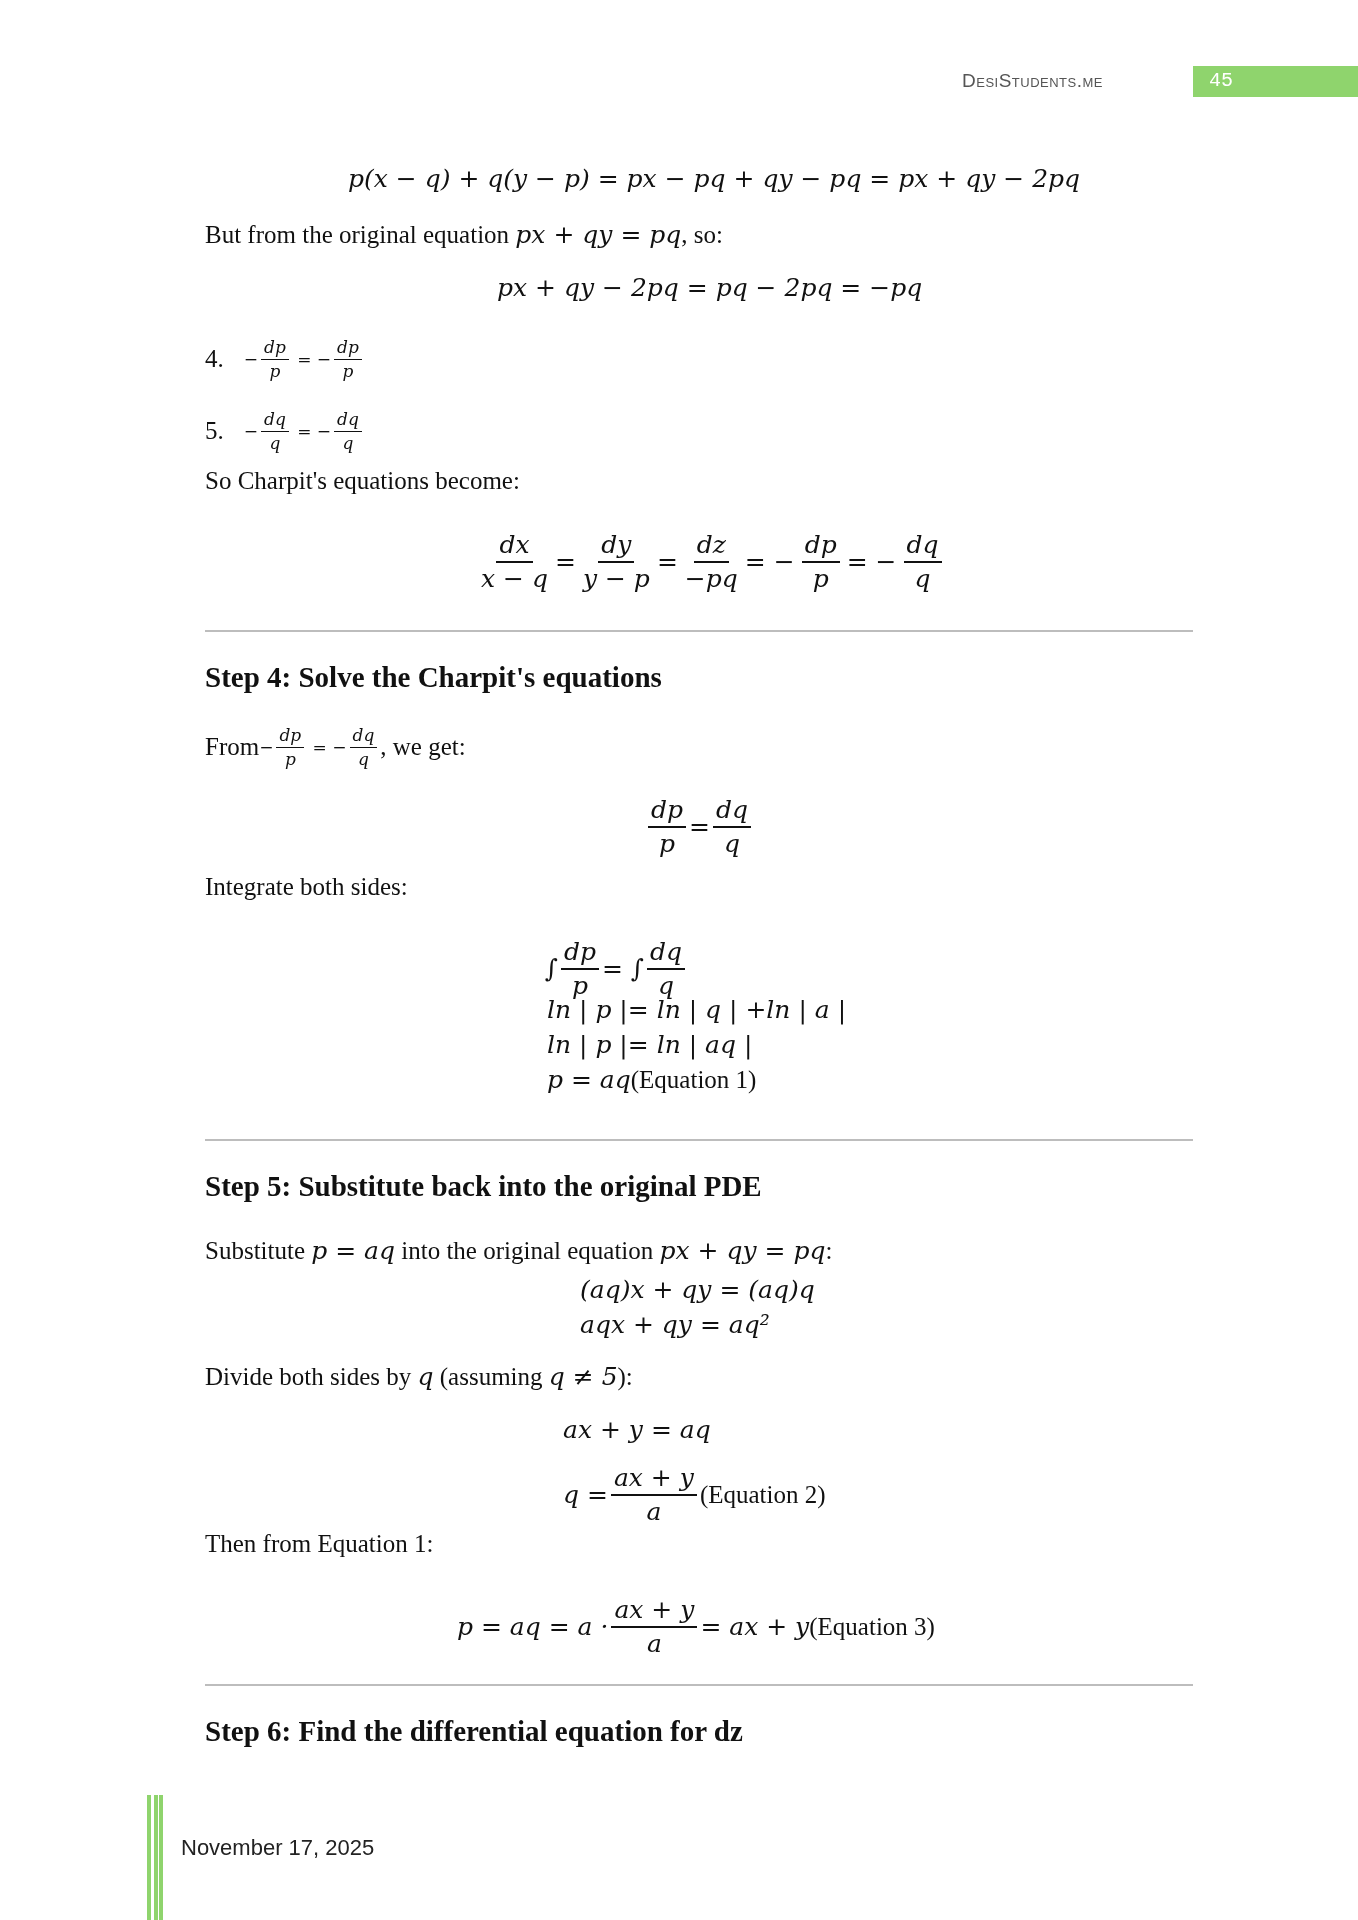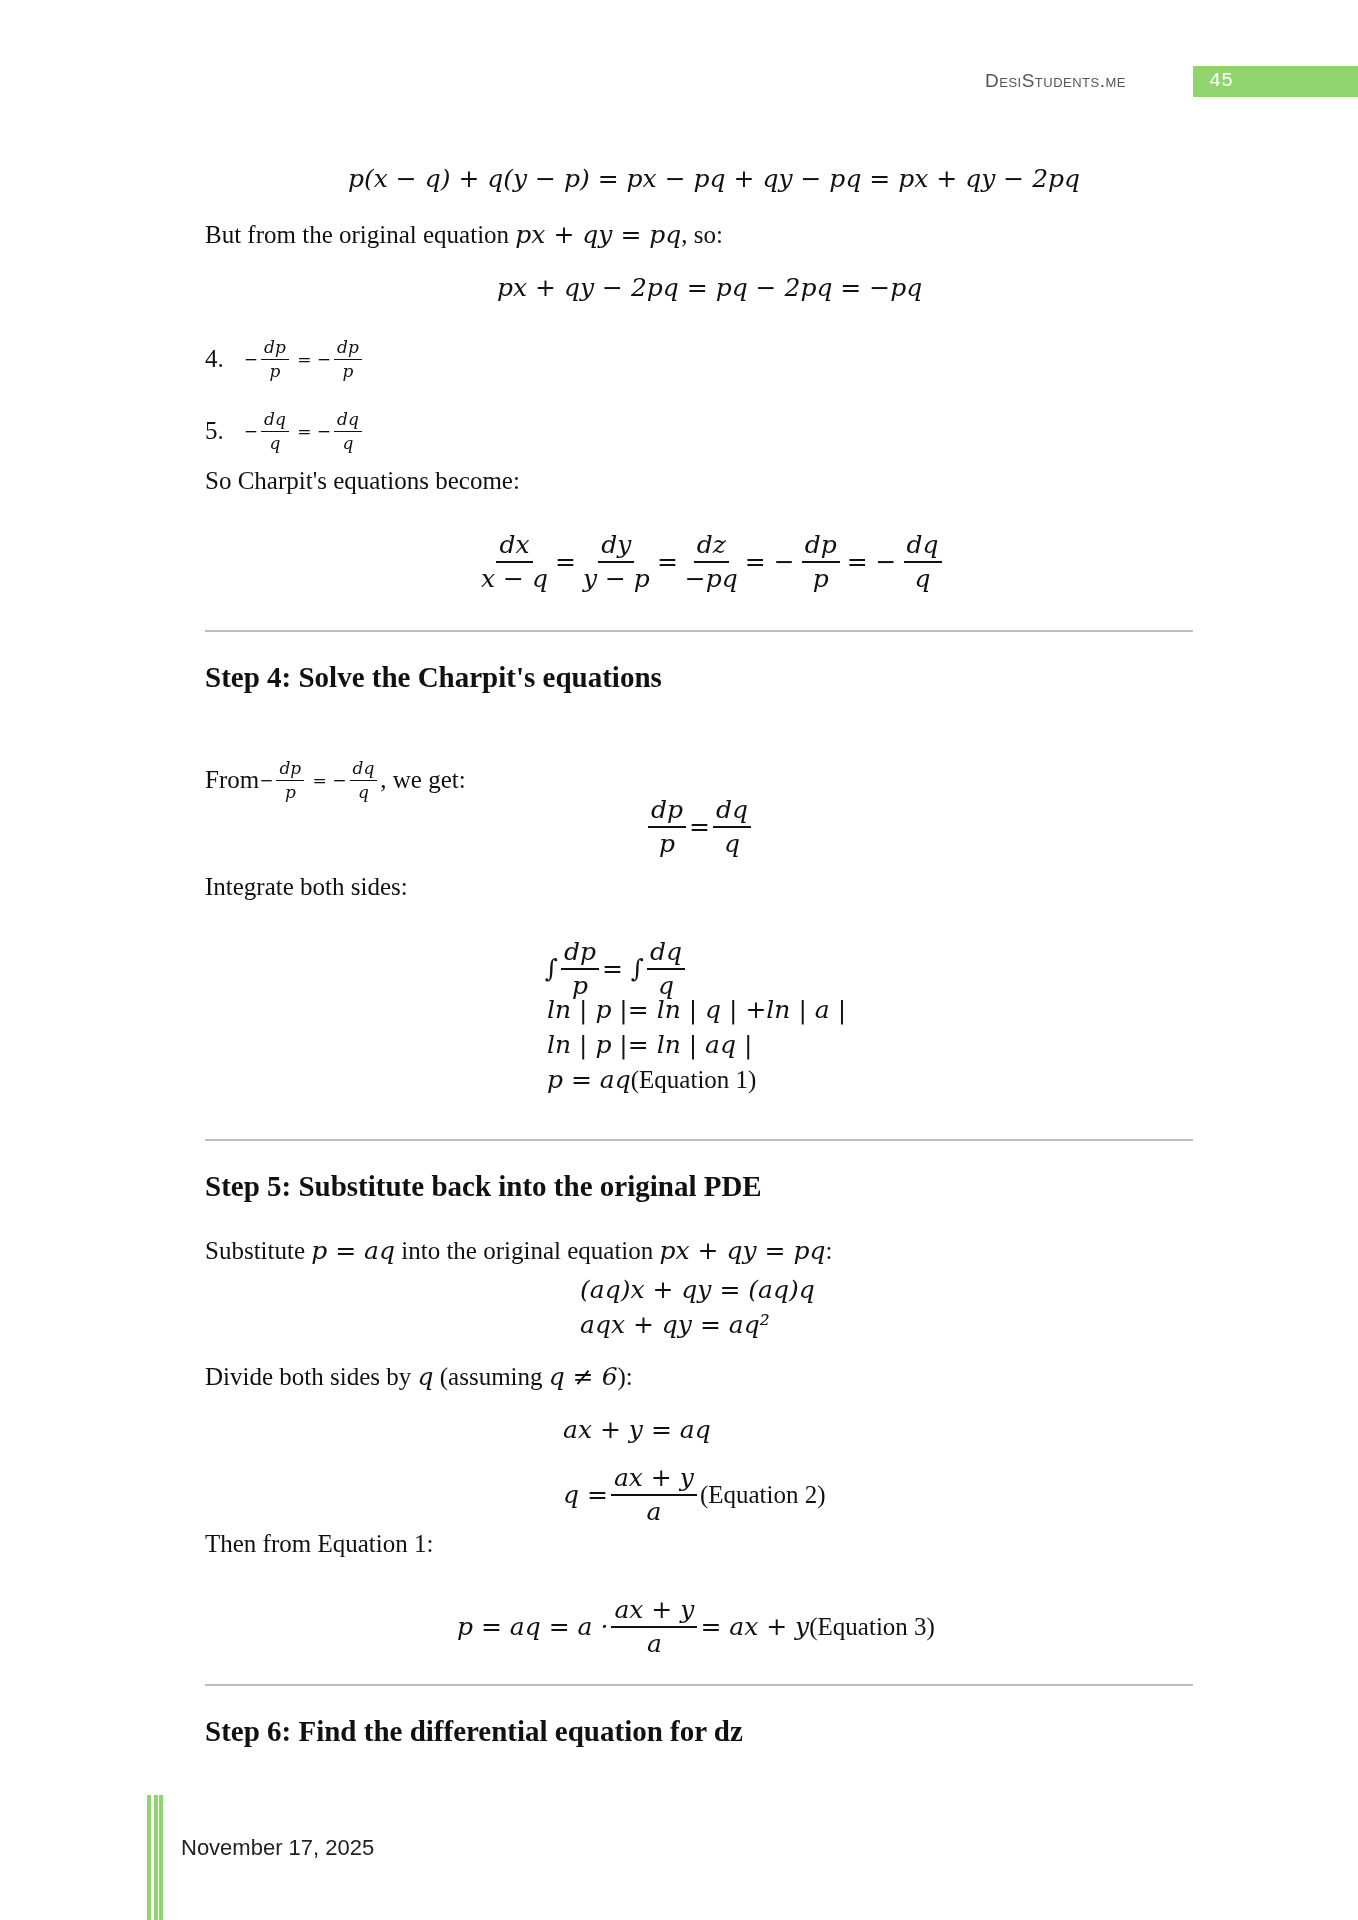--- a/index.html
+++ b/index.html
@@ -1,18 +1,18 @@
 <!DOCTYPE html>
 <html><head>
 <meta charset="utf-8">
 <style>
   html, body { margin:0; padding:0; background:#fff; }
   body { width:1358px; height:1920px; position:relative; overflow:hidden; color:#111; font-family:"Liberation Serif", serif; }
   .abs { position:absolute; }
-  .hdr-site { left:985px; top:70px; font-family:"Liberation Sans", sans-serif; font-size:19px; color:#555; letter-spacing:0.5px; font-variant:small-caps; }
+  .hdr-site { left:962px; top:70px; font-family:"Liberation Sans", sans-serif; font-size:19px; color:#555; letter-spacing:0.5px; font-variant:small-caps; }
   .hdr-box { left:1193px; top:66px; width:165px; height:31px; background:#8fd46d; }
   .hdr-num { left:1209px; top:69px; font-family:Liberation Mono, monospace; font-size:20px; color:#fff; }
   .m { font-family:"DejaVu Serif", serif; font-style:italic; }
   .txt { font-size:25px; left:205px; white-space:nowrap; }
   .eq { font-size:25px; white-space:nowrap; }
   .frac { display:inline-flex; flex-direction:column; align-items:center; vertical-align:middle; margin:16px 3px; }
   .frac .num { border-bottom:2px solid #111; padding:0 3px 2px; line-height:1.1; }
   .frac .den { padding-top:2px; line-height:1.1; }
   .small { font-size:17px; }
   .small .frac .num { border-bottom-width:1.5px; }
@@ -96,21 +96,21 @@
     <span class="frac">
       <span class="num">dq</span>
       <span class="den">q</span>
     </span>
   </div>
 
 <div class="abs rule" style="top:630px;"></div>
 
 <div class="abs h" style="top:661px;">Step 4: Solve the Charpit's equations</div>
 
-<div class="abs txt row" style="top:743px;justify-content:flex-end;">
+<div class="abs txt row" style="top:710px;justify-content:flex-end;">
   <span>From </span>
   <span class="small m row">
     <span>−</span>
     <span class="frac">
         <span class="num">dp</span>
         <span class="den">p</span>
       </span>
     <span>&nbsp;=&nbsp;−</span>
     <span class="frac">
         <span class="num">dq</span>
@@ -157,21 +157,21 @@
 <div class="abs h" style="top:1170px;">Step 5: Substitute back into the original PDE</div>
 
 <div class="abs txt" style="top:1222px;margin-top:14px;">
   <span>Substitute </span><span class="m">p = aq</span><span> into the original equation </span><span class="m">px + qy = pq</span><span>:</span>
 </div>
 
 <div class="abs eq m" style="left:580px; top:1275px;">(aq)x + qy = (aq)q</div>
 <div class="abs eq m" style="left:580px; top:1310px;">aqx + qy = aq²</div>
 
 <div class="abs txt" style="top:1362px;">
-  <span>Divide both sides by </span><span class="m">q</span><span> (assuming </span><span class="m">q ≠ 6</span><span>):</span>
+  <span>Divide both sides by </span><span class="m">q</span><span> (assuming </span><span class="m">q ≠ 5</span><span>):</span>
 </div>
 
 <div class="abs eq m" style="left:563px; top:1415px;">ax + y = aq</div>
 <div class="abs eq row" style="left:563px; top:1448px;">
   <span class="m">q =</span>
   <span class="frac m">
       <span class="num">ax + y</span>
       <span class="den">a</span>
     </span>
   <span>(Equation 2)</span>

